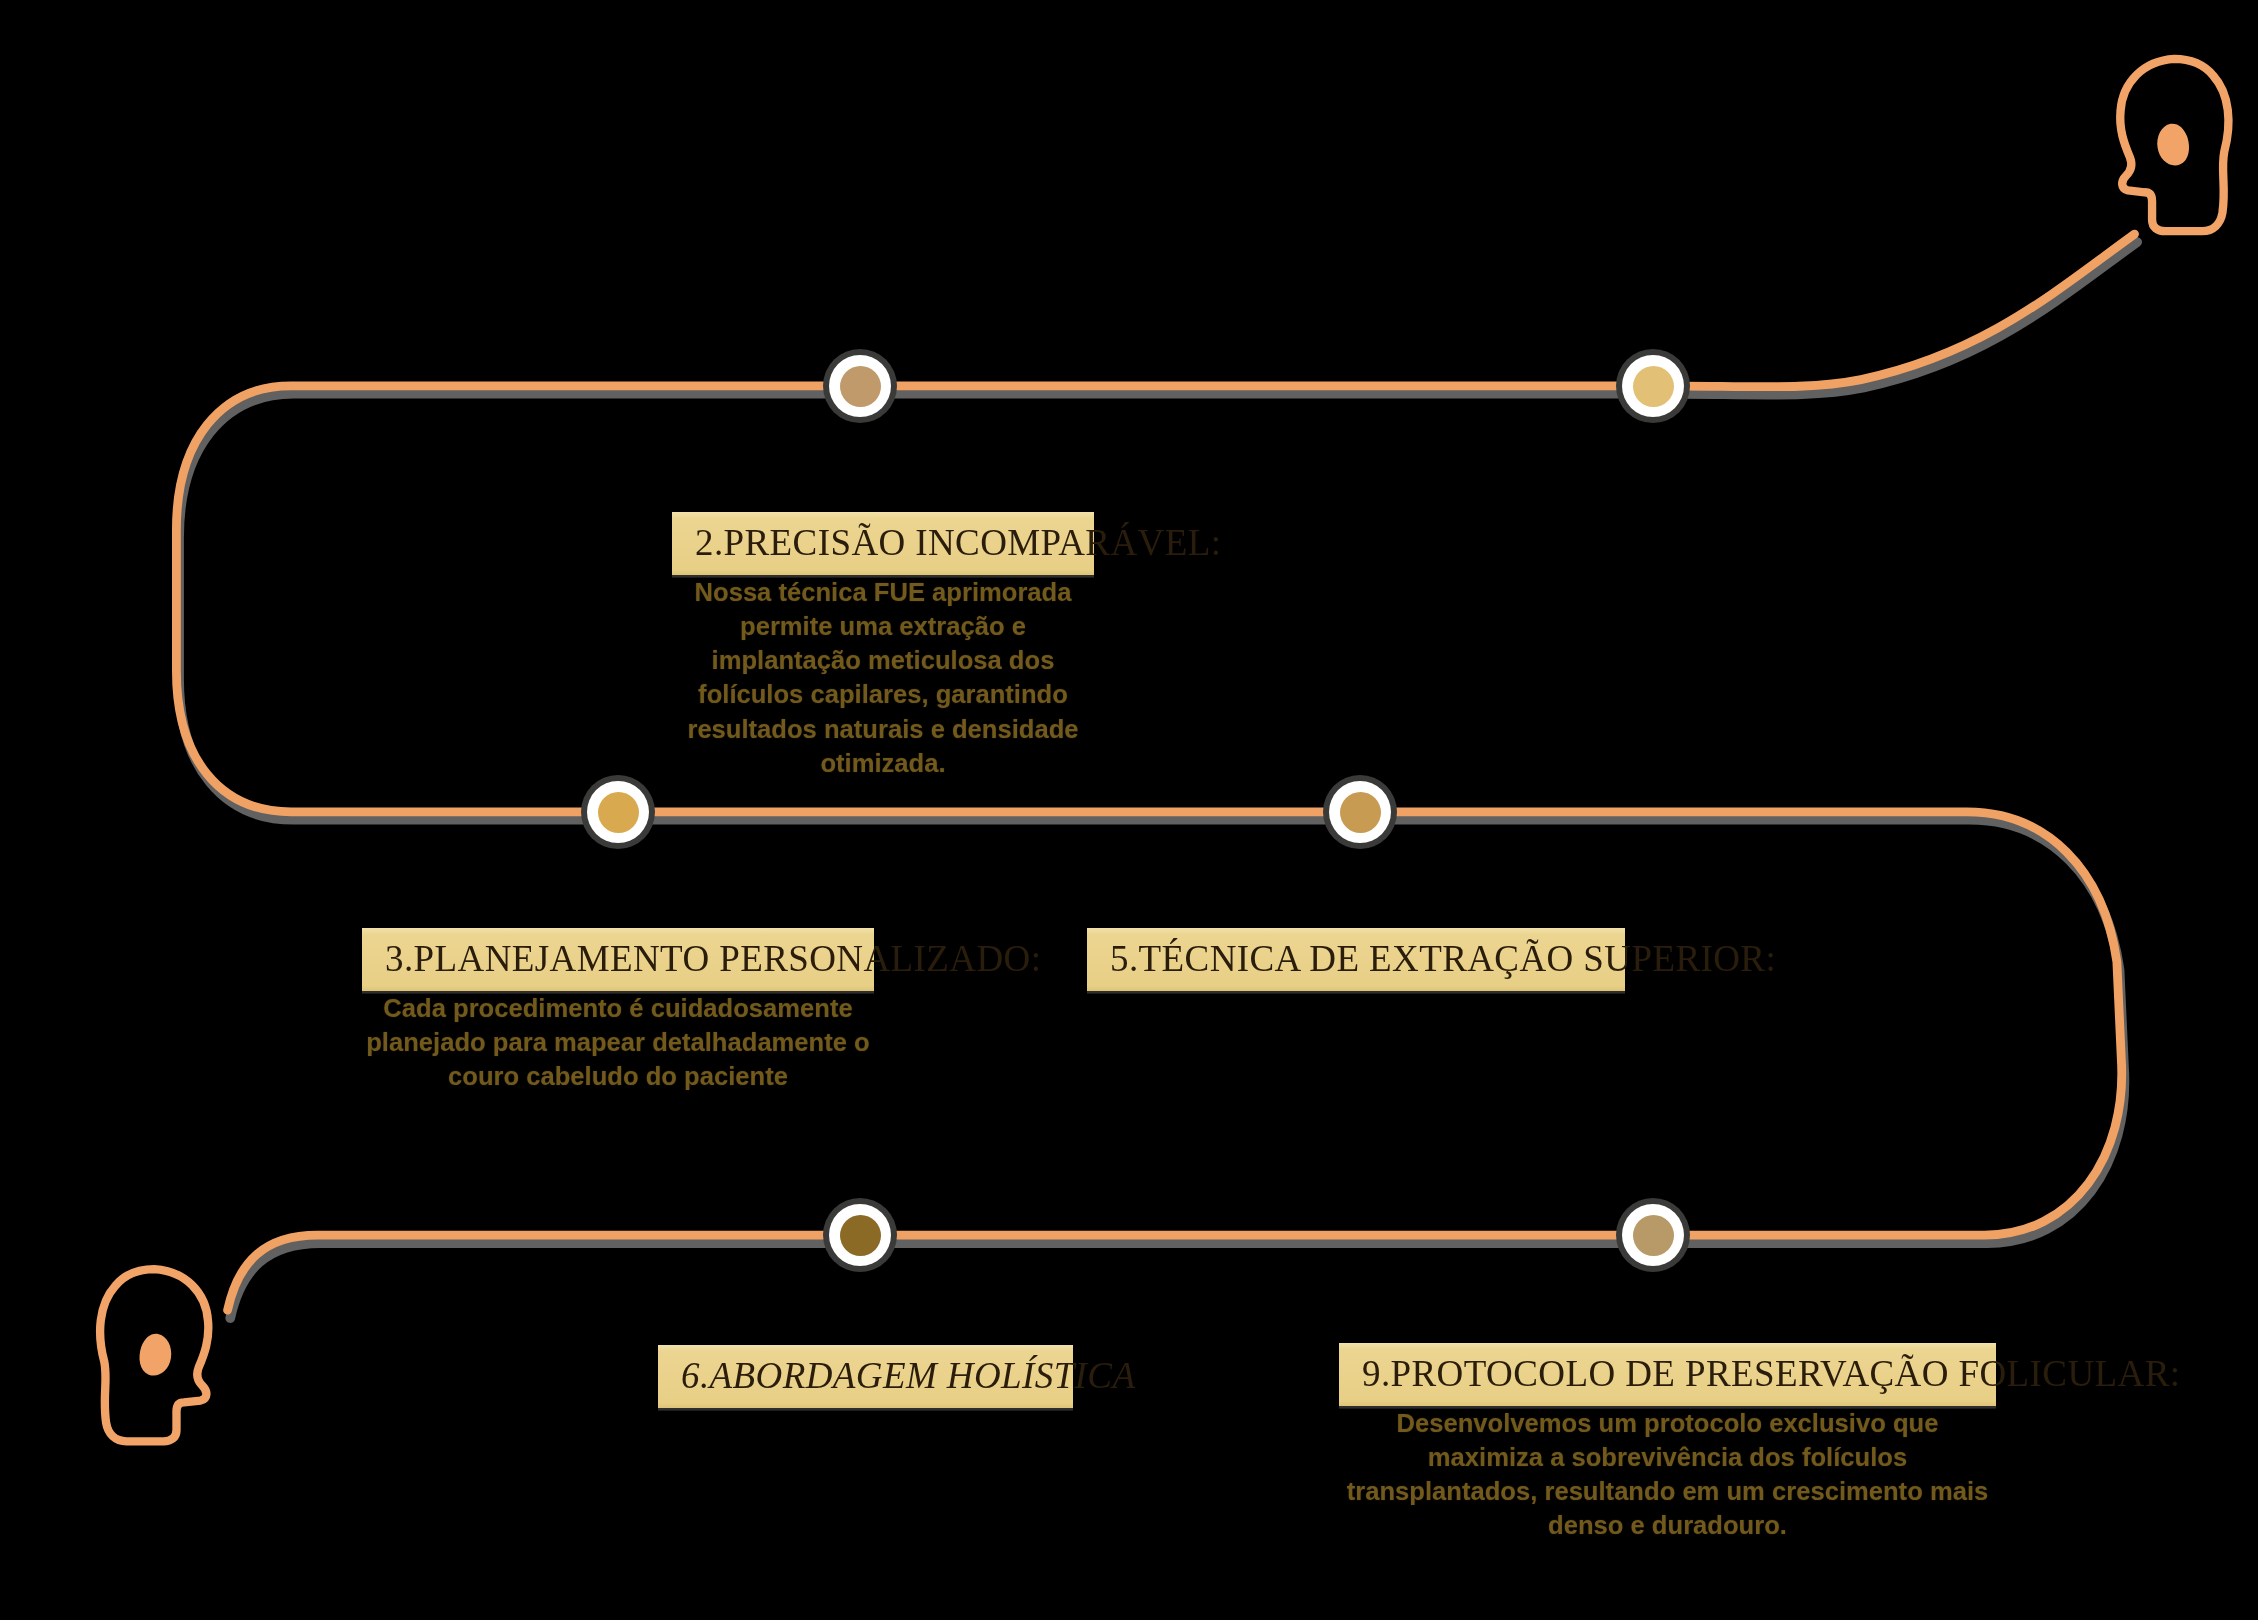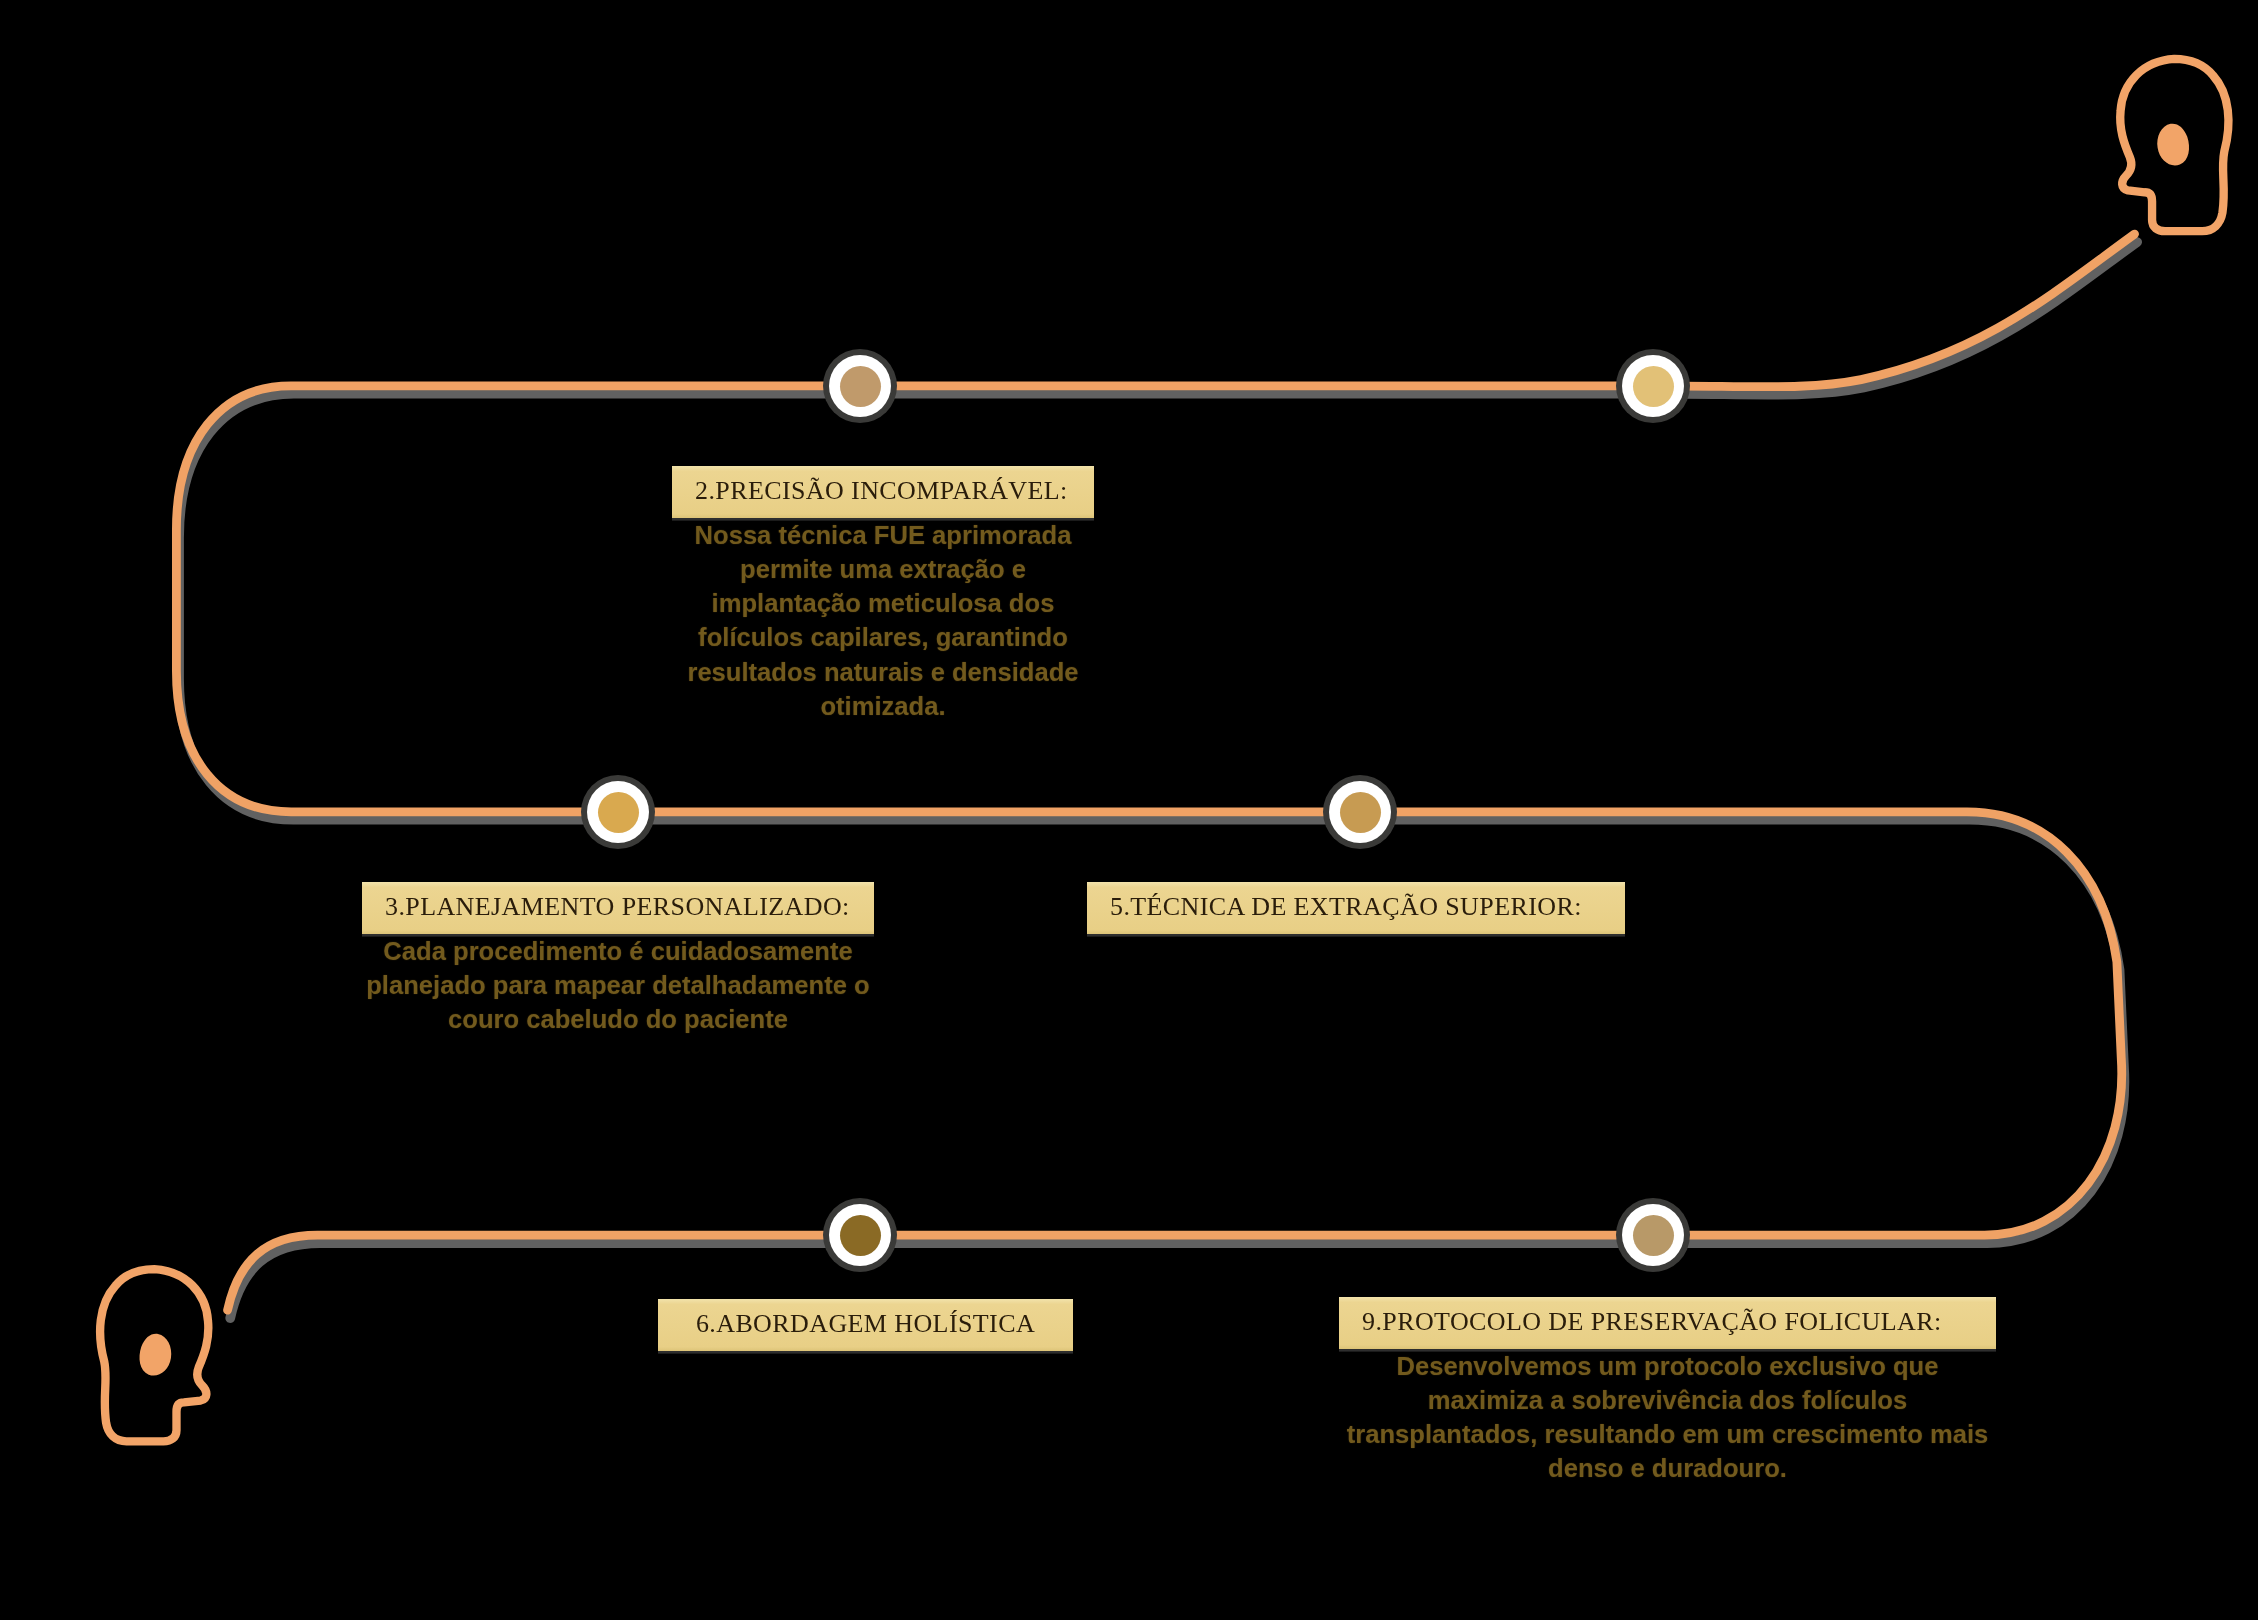--- a/index.html
+++ b/index.html
@@ -54,25 +54,26 @@
 
   
   .step {
     position: absolute;
     z-index: 6;
   }
   .step .title-bar {
     background: linear-gradient(180deg, #f2e3ab 0%, #ecd591 10%, #e8cf86 92%, #ddc478 100%);
     color: #2a1d0b;
     padding: 11.5px 23px 14px 23px;
-    font-size: 26px;
+    font-size: 37px;
     line-height: 1.0;
     letter-spacing: 0.4px;
     white-space: nowrap;
     box-shadow: 0 2.6px 0 rgba(255,255,255,0.18);
+    margin-top: 46px;
   }
   .step .body-text {
     color: #7b6120;
     font-family: "Liberation Sans", "DejaVu Sans", sans-serif;
     font-weight: bold;
     font-size: 25.6px;
     line-height: 1.34;
     text-align: center;
     text-shadow: 0 0 1.8px rgba(90,70,20,0.55);
     filter: blur(0.5px);
@@ -194,18 +195,18 @@
 
   <div class="step" style="left:1087px; top:882px; width:538px;">
     <div class="title-bar">5.TÉCNICA DE EXTRAÇÃO SUPERIOR:</div>
   </div>
 
   <div class="step" style="left:1339px; top:1297px; width:657px;">
     <div class="title-bar">9.PROTOCOLO DE PRESERVAÇÃO FOLICULAR:</div>
     <div class="body-text">Desenvolvemos um protocolo exclusivo que maximiza a sobrevivência dos folículos transplantados, resultando em um crescimento mais denso e duradouro.</div>
   </div>
 
-  <div class="step" style="left:658px; top:1299px; width:415px;">
+  <div class="step" style="left:658px; top:1299px; width:415px;font-style:italic;">
     <div class="title-bar" style="text-align:center;">6.ABORDAGEM HOLÍSTICA</div>
   </div>
 
 </div>
 
 
 </body></html>

